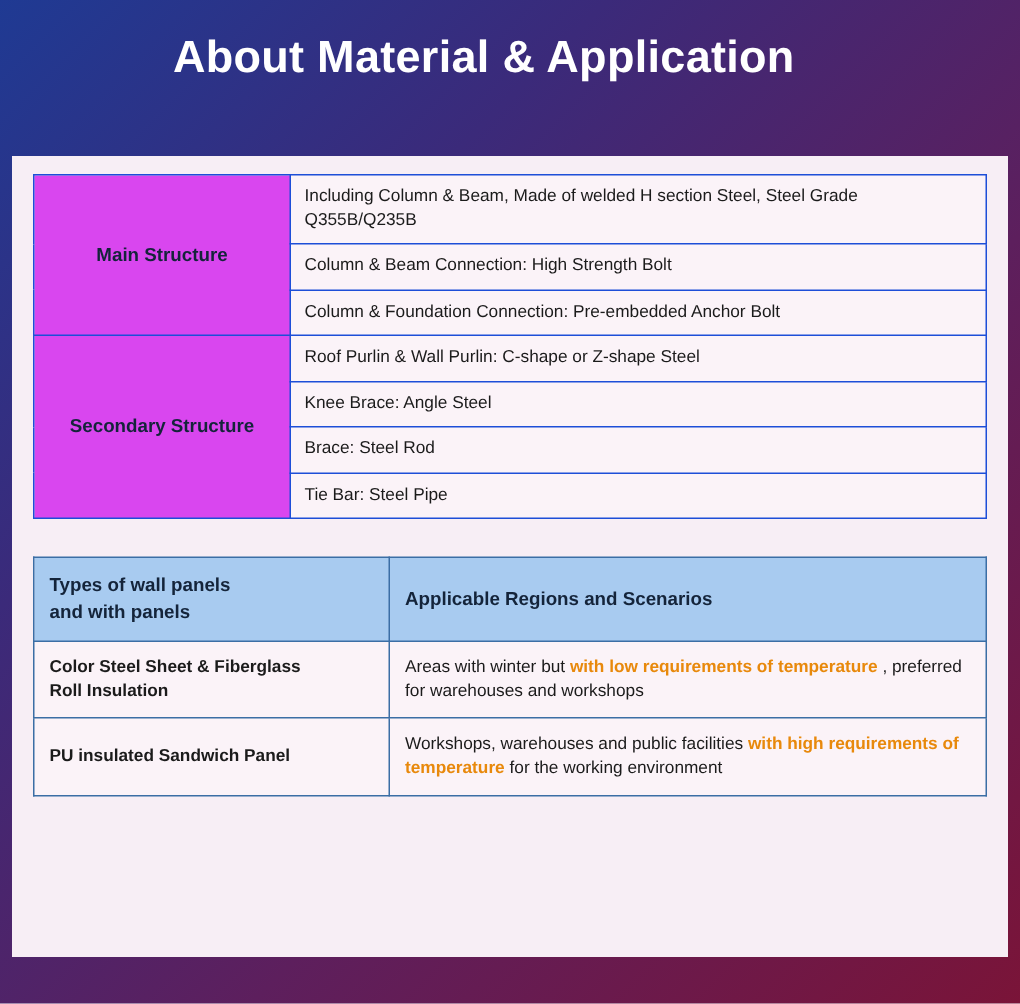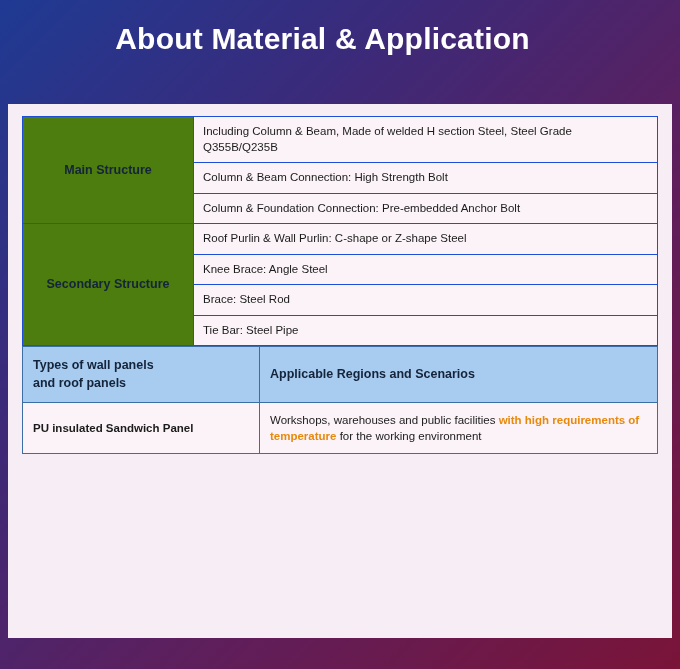--- a/index.html
+++ b/index.html
@@ -46,31 +46,31 @@
   .structure-table td {
     border: 1px solid #1d4ed8;
     vertical-align: middle;
     font-size: 11.5px;
     color: #1b1b1b;
     padding: 7px 9px;
     background: #fbf3f8;
     line-height: 1.35;
   }
   .structure-table td.cat {
-    background: #4d7c0f;
+    background: #d946ef;
     font-weight: bold;
     font-size: 12.5px;
     text-align: center;
     width: 152px;
     color: #14243a;
   }
 
   
   .panel-table {
-    margin-top: 0;
+    margin-top: 25px;
   }
   .panel-table td, .panel-table th {
     border: 1px solid #3b6ea5;
     vertical-align: middle;
     text-align: left;
     font-size: 11.5px;
     color: #1b1b1b;
     padding: 9px 10px;
     background: #fbf3f8;
     line-height: 1.4;
@@ -127,26 +127,33 @@
         <td>Tie Bar: Steel Pipe</td>
       </tr>
     </tbody>
   </table>
 
   <table class="panel-table">
     <tbody>
       <tr>
         <th class="col-a">
           <span>Types of wall panels</span><br>
-          <span>and roof panels</span>
+          <span>and with panels</span>
         </th>
         <th class="col-b">Applicable Regions and Scenarios</th>
       </tr>
 
 
+      <tr>
+        <td class="type">
+          <span>Color Steel Sheet &amp; Fiberglass</span><br>
+          <span>Roll Insulation</span>
+        </td>
+        <td><span>Areas with winter but </span><span class="hl">with low requirements of temperature</span><span> , preferred for warehouses and workshops</span></td>
+      </tr>
 
 
       <tr>
         <td class="type">PU insulated Sandwich Panel</td>
         <td><span>Workshops, warehouses and public facilities </span><span class="hl">with high requirements of temperature</span><span> for the working environment</span></td>
       </tr>
     </tbody>
   </table>
 
 </div>

